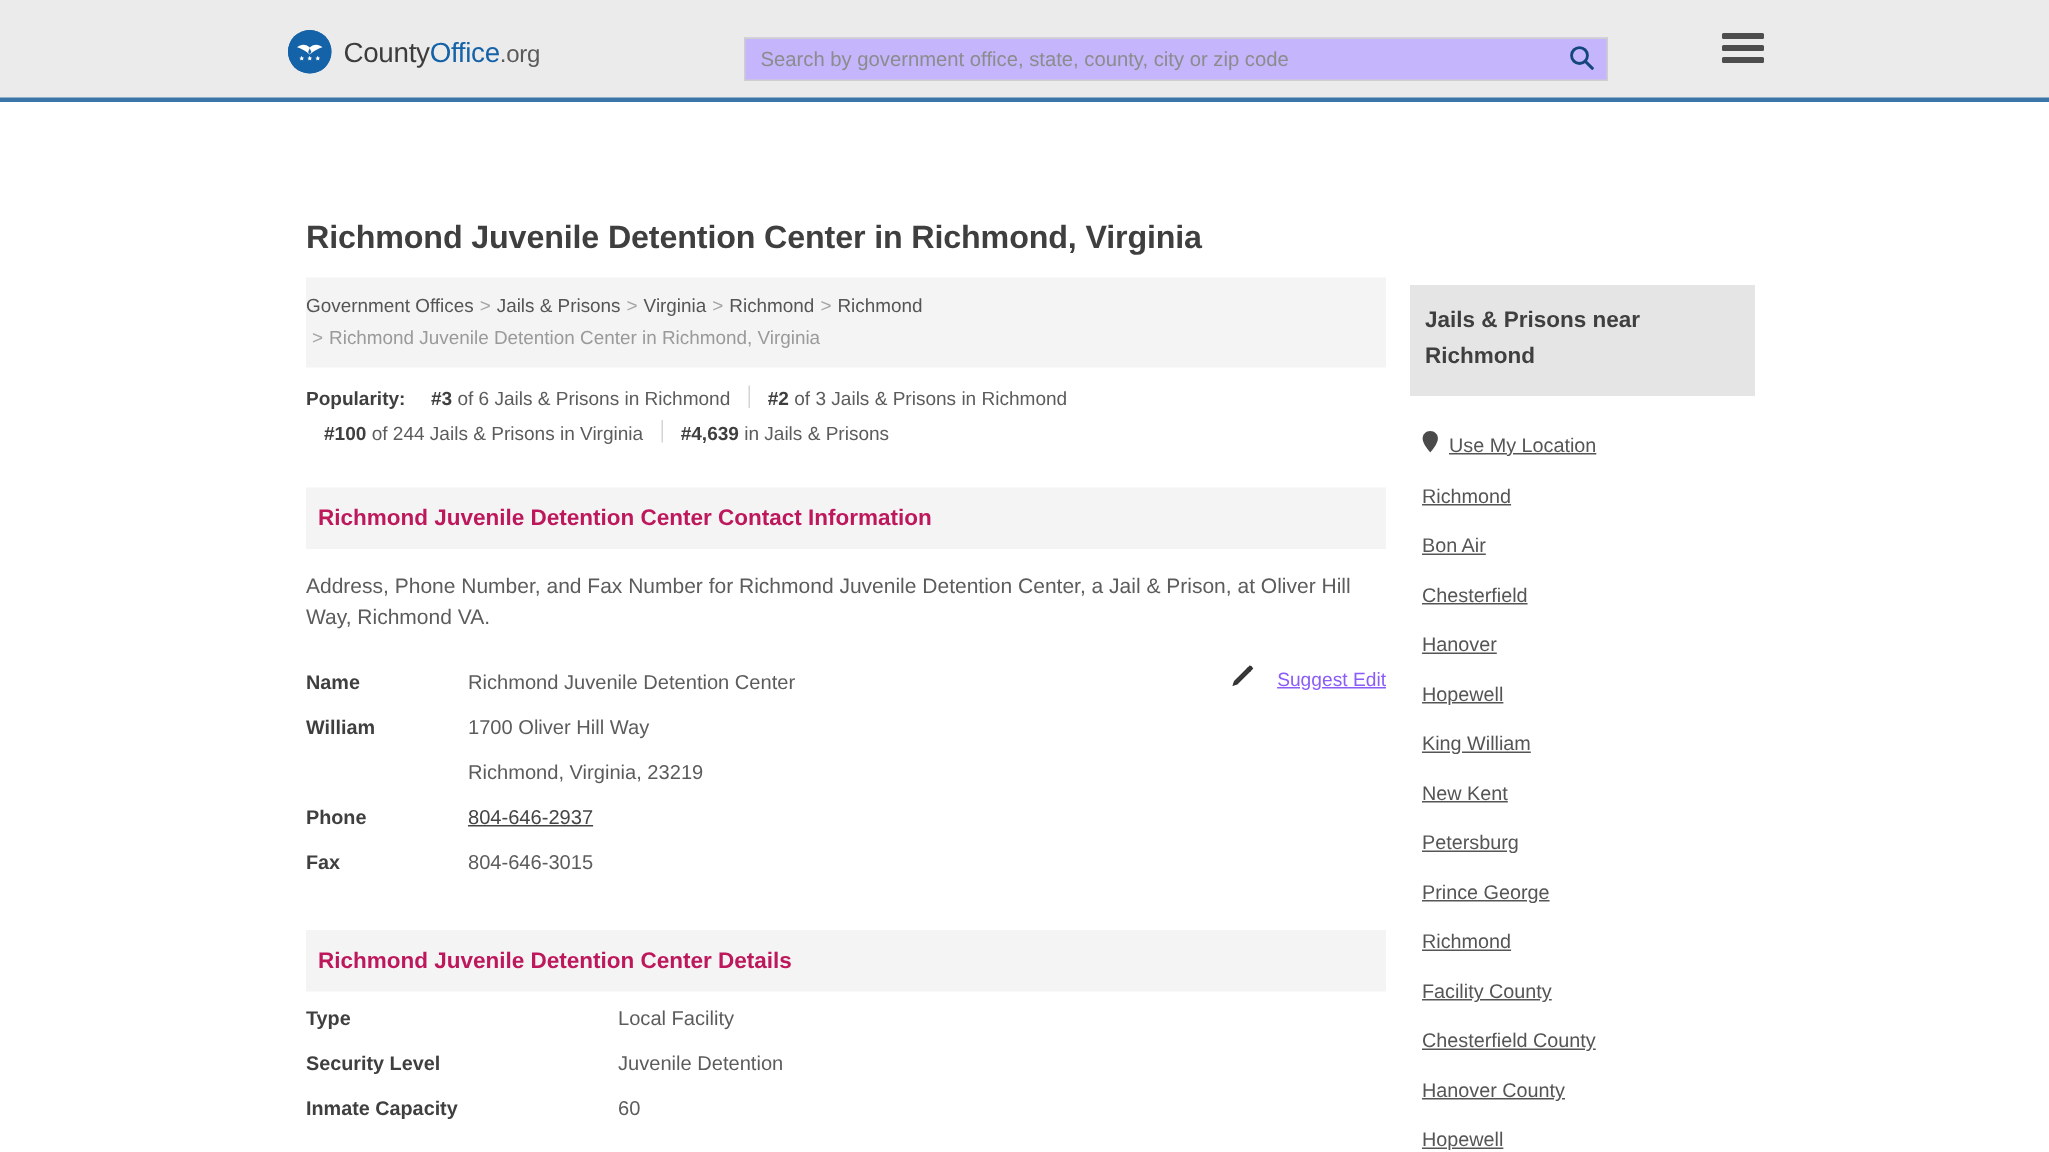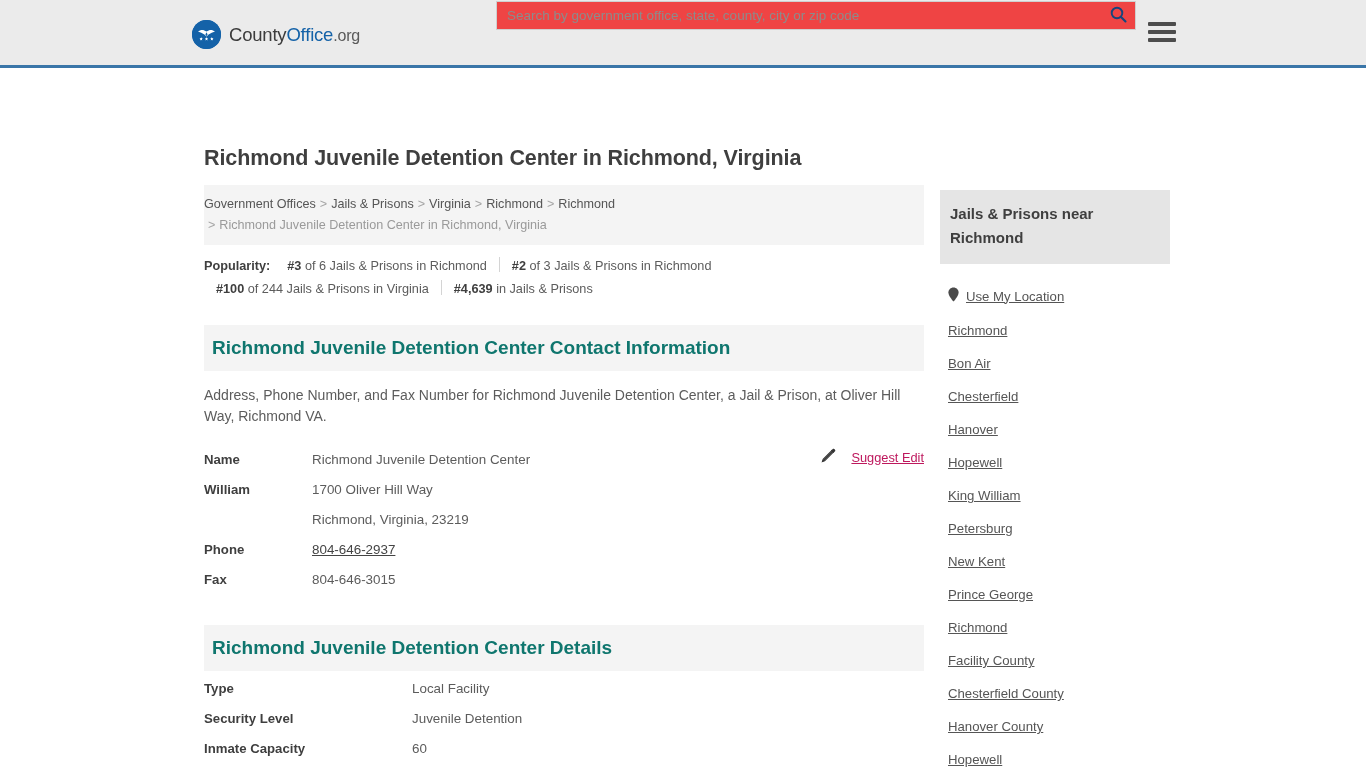--- a/index.html
+++ b/index.html
@@ -44,24 +44,24 @@
     white-space: nowrap;
     color: #3c3c3c;
   }
   .brand-text .b-office { color: #1462a8; font-weight: normal; }
   .brand-text .b-county { color: #3c3c3c; }
   .brand-text .b-org { color: #5a5a5a; font-size: 16px; }
 
   .search-wrap {
     position: absolute;
     left: 496px;
-    top: 1px;
-    width: 640px;
+    top: 25px;
+    width: 576px;
     height: 29px;
-    background: #ef4444;
+    background: #c4b5fd;
     border: 1px solid #cfcfcf;
     display: flex;
     align-items: center;
   }
   .search-input {
     flex: 1 1 auto;
     height: 27px;
     border: 0;
     outline: none;
     padding: 0 10px;
@@ -149,23 +149,23 @@
     margin: 0 12px;
     position: relative;
     top: 2px;
   }
 
   
   .sec-head {
     background: #f4f4f4;
     width: 720px;
     padding: 12px 8px 12px 8px;
-    font-size: 19px;
+    font-size: 15px;
     font-weight: bold;
-    color: #0f766e;
+    color: #be185d;
     margin-top: 24px;
   }
   .sec-desc {
     font-size: 14px;
     line-height: 21px;
     color: #5c5c5c;
     padding: 14px 0 0 0;
     width: 710px;
   }
 
@@ -195,21 +195,21 @@
   .kv-indent { padding-left: 108px; font-size: 13.4px; color: #5c5c5c; line-height: 30px; }
 
   .suggest-edit {
     position: absolute;
     right: 0px;
     top: 3px;
     display: flex;
     align-items: center;
     gap: 15px;
     font-size: 12.8px;
-    color: #be185d;
+    color: #8b5cf6;
     text-decoration: none;
     cursor: pointer;
   }
   .suggest-edit .txt { text-decoration: underline; }
 
   .kv2 { margin-top: 3px; width: 720px; }
   .kv2 .kv-row { line-height: 30px; }
   .kv2 .kv-key { width: 208px; flex: 0 0 208px; }
 
   
@@ -394,24 +394,24 @@
       <a class="side-item" href="#">
         <span class="lbl">Hanover</span>
         </a>
       <a class="side-item" href="#">
         <span class="lbl">Hopewell</span>
         </a>
       <a class="side-item" href="#">
         <span class="lbl">King William</span>
         </a>
       <a class="side-item" href="#">
+        <span class="lbl">New Kent</span>
+        </a>
+      <a class="side-item" href="#">
         <span class="lbl">Petersburg</span>
-        </a>
-      <a class="side-item" href="#">
-        <span class="lbl">New Kent</span>
         </a>
       <a class="side-item" href="#">
         <span class="lbl">Prince George</span>
         </a>
       <a class="side-item" href="#">
         <span class="lbl">Richmond</span>
         </a>
       <a class="side-item" href="#">
         <span class="lbl">Facility County</span>
         </a>

